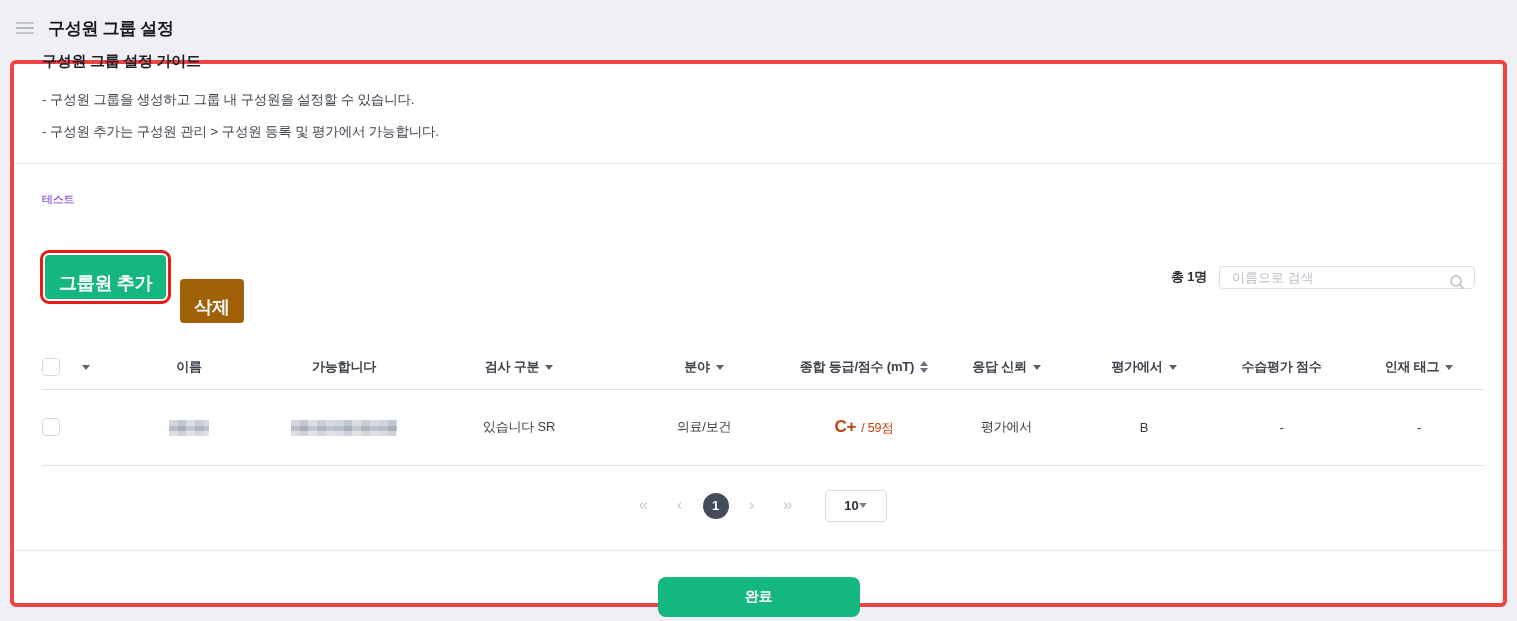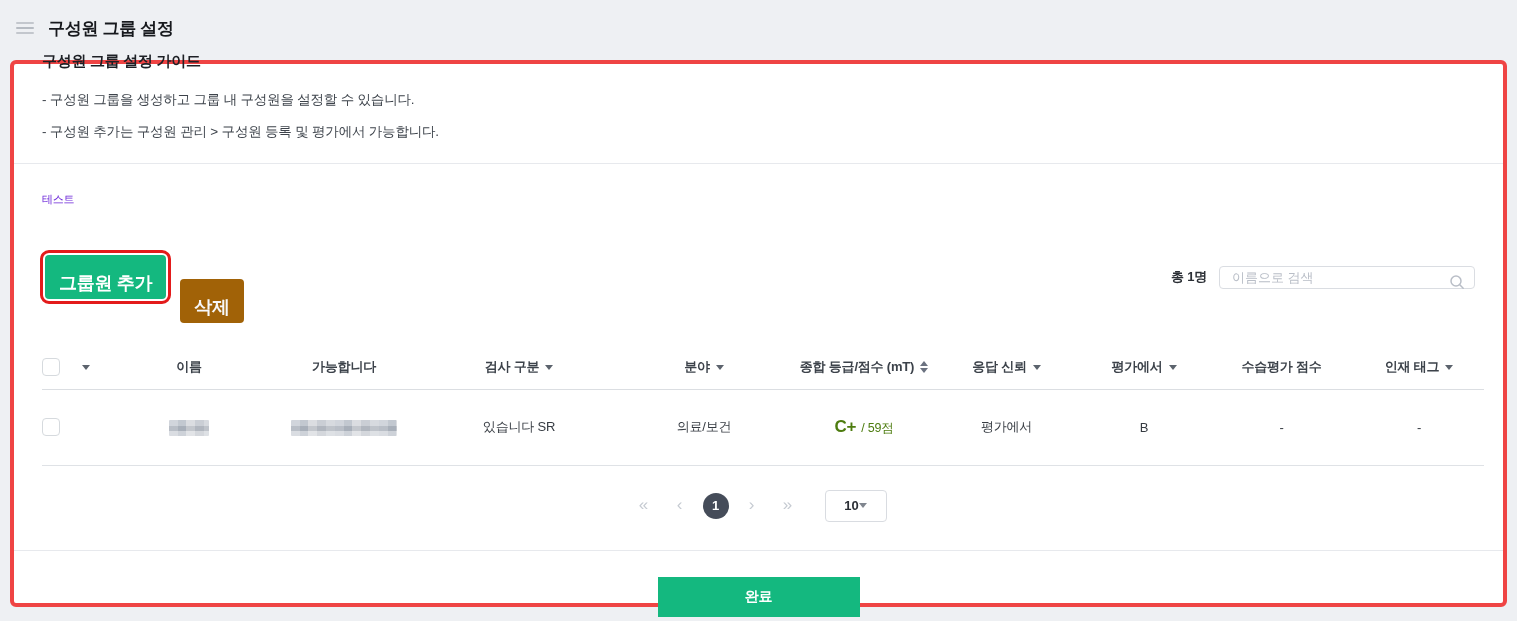--- a/index.html
+++ b/index.html
@@ -68,39 +68,39 @@
                    border-bottom:5px solid #6b7280; }
   .sort-icon .down { width:0;height:0;border-left:4px solid transparent;border-right:4px solid transparent;
                      border-top:5px solid #6b7280; }
   .redacted { display:inline-block; height:16px; border-radius:1px; vertical-align:middle;
     background-image:
       repeating-linear-gradient(0deg, rgba(255,255,255,0.35) 0 5px, rgba(90,98,110,0.12) 5px 10px, rgba(255,255,255,0.2) 10px 16px),
       repeating-linear-gradient(90deg, #c6cbd3 0 9px, #b3bac4 9px 17px, #d2d5da 17px 26px, #bdc2ca 26px 35px, #cdd1d7 35px 44px);
   }
   .redacted-name { width:40px; }
   .redacted-phone { width:106px; }
-  .grade-cell { color:#4d7c0f; }
+  .grade-cell { color:#c2410c; }
   .grade-letter { font-size:17px; font-weight:bold; }
   .grade-score { font-size:12.5px; margin-left:5px; }
 
   
   .pagination { margin-top:24px; display:flex; align-items:center; justify-content:center; gap:10px; }
   .pg-arrow { font-size:17px; color:#c6cbd2; width:26px; height:26px; line-height:24px; text-align:center;
               cursor:pointer; user-select:none; }
   .pg-current { width:26px; height:26px; border-radius:50%; background:#454c59; color:#fff;
                 font-size:13px; font-weight:bold; display:flex; align-items:center; justify-content:center; cursor:pointer; }
   .page-size { margin-left:14px; width:62px; height:32px; border:1px solid #d9dce1; border-radius:4px;
                display:flex; align-items:center; justify-content:center; cursor:pointer; background:#fff; }
   .page-size .val { font-size:13px; font-weight:bold; color:#2b2f35; }
   .page-size .caret-down { border-top-color:#80868f; }
 
   
   .card-footer { border-top:1px solid #e7e9ed; margin-top:auto; padding:26px 0 26px 0;
                  display:flex; justify-content:center; }
-  .btn-complete { width:202px; height:40px; background:#14b87f; color:#fff; border:none; border-radius:0;
+  .btn-complete { width:202px; height:40px; background:#14b87f; color:#fff; border:none; border-radius:8px;
                   font-size:14px; font-weight:bold; font-family:inherit; cursor:pointer; letter-spacing:-0.3px; }
 </style>
 </head>
 <body>
 
 <div class="top-header">
   <span class="hamburger">
       <i></i>
       <i></i>
       <i></i>

